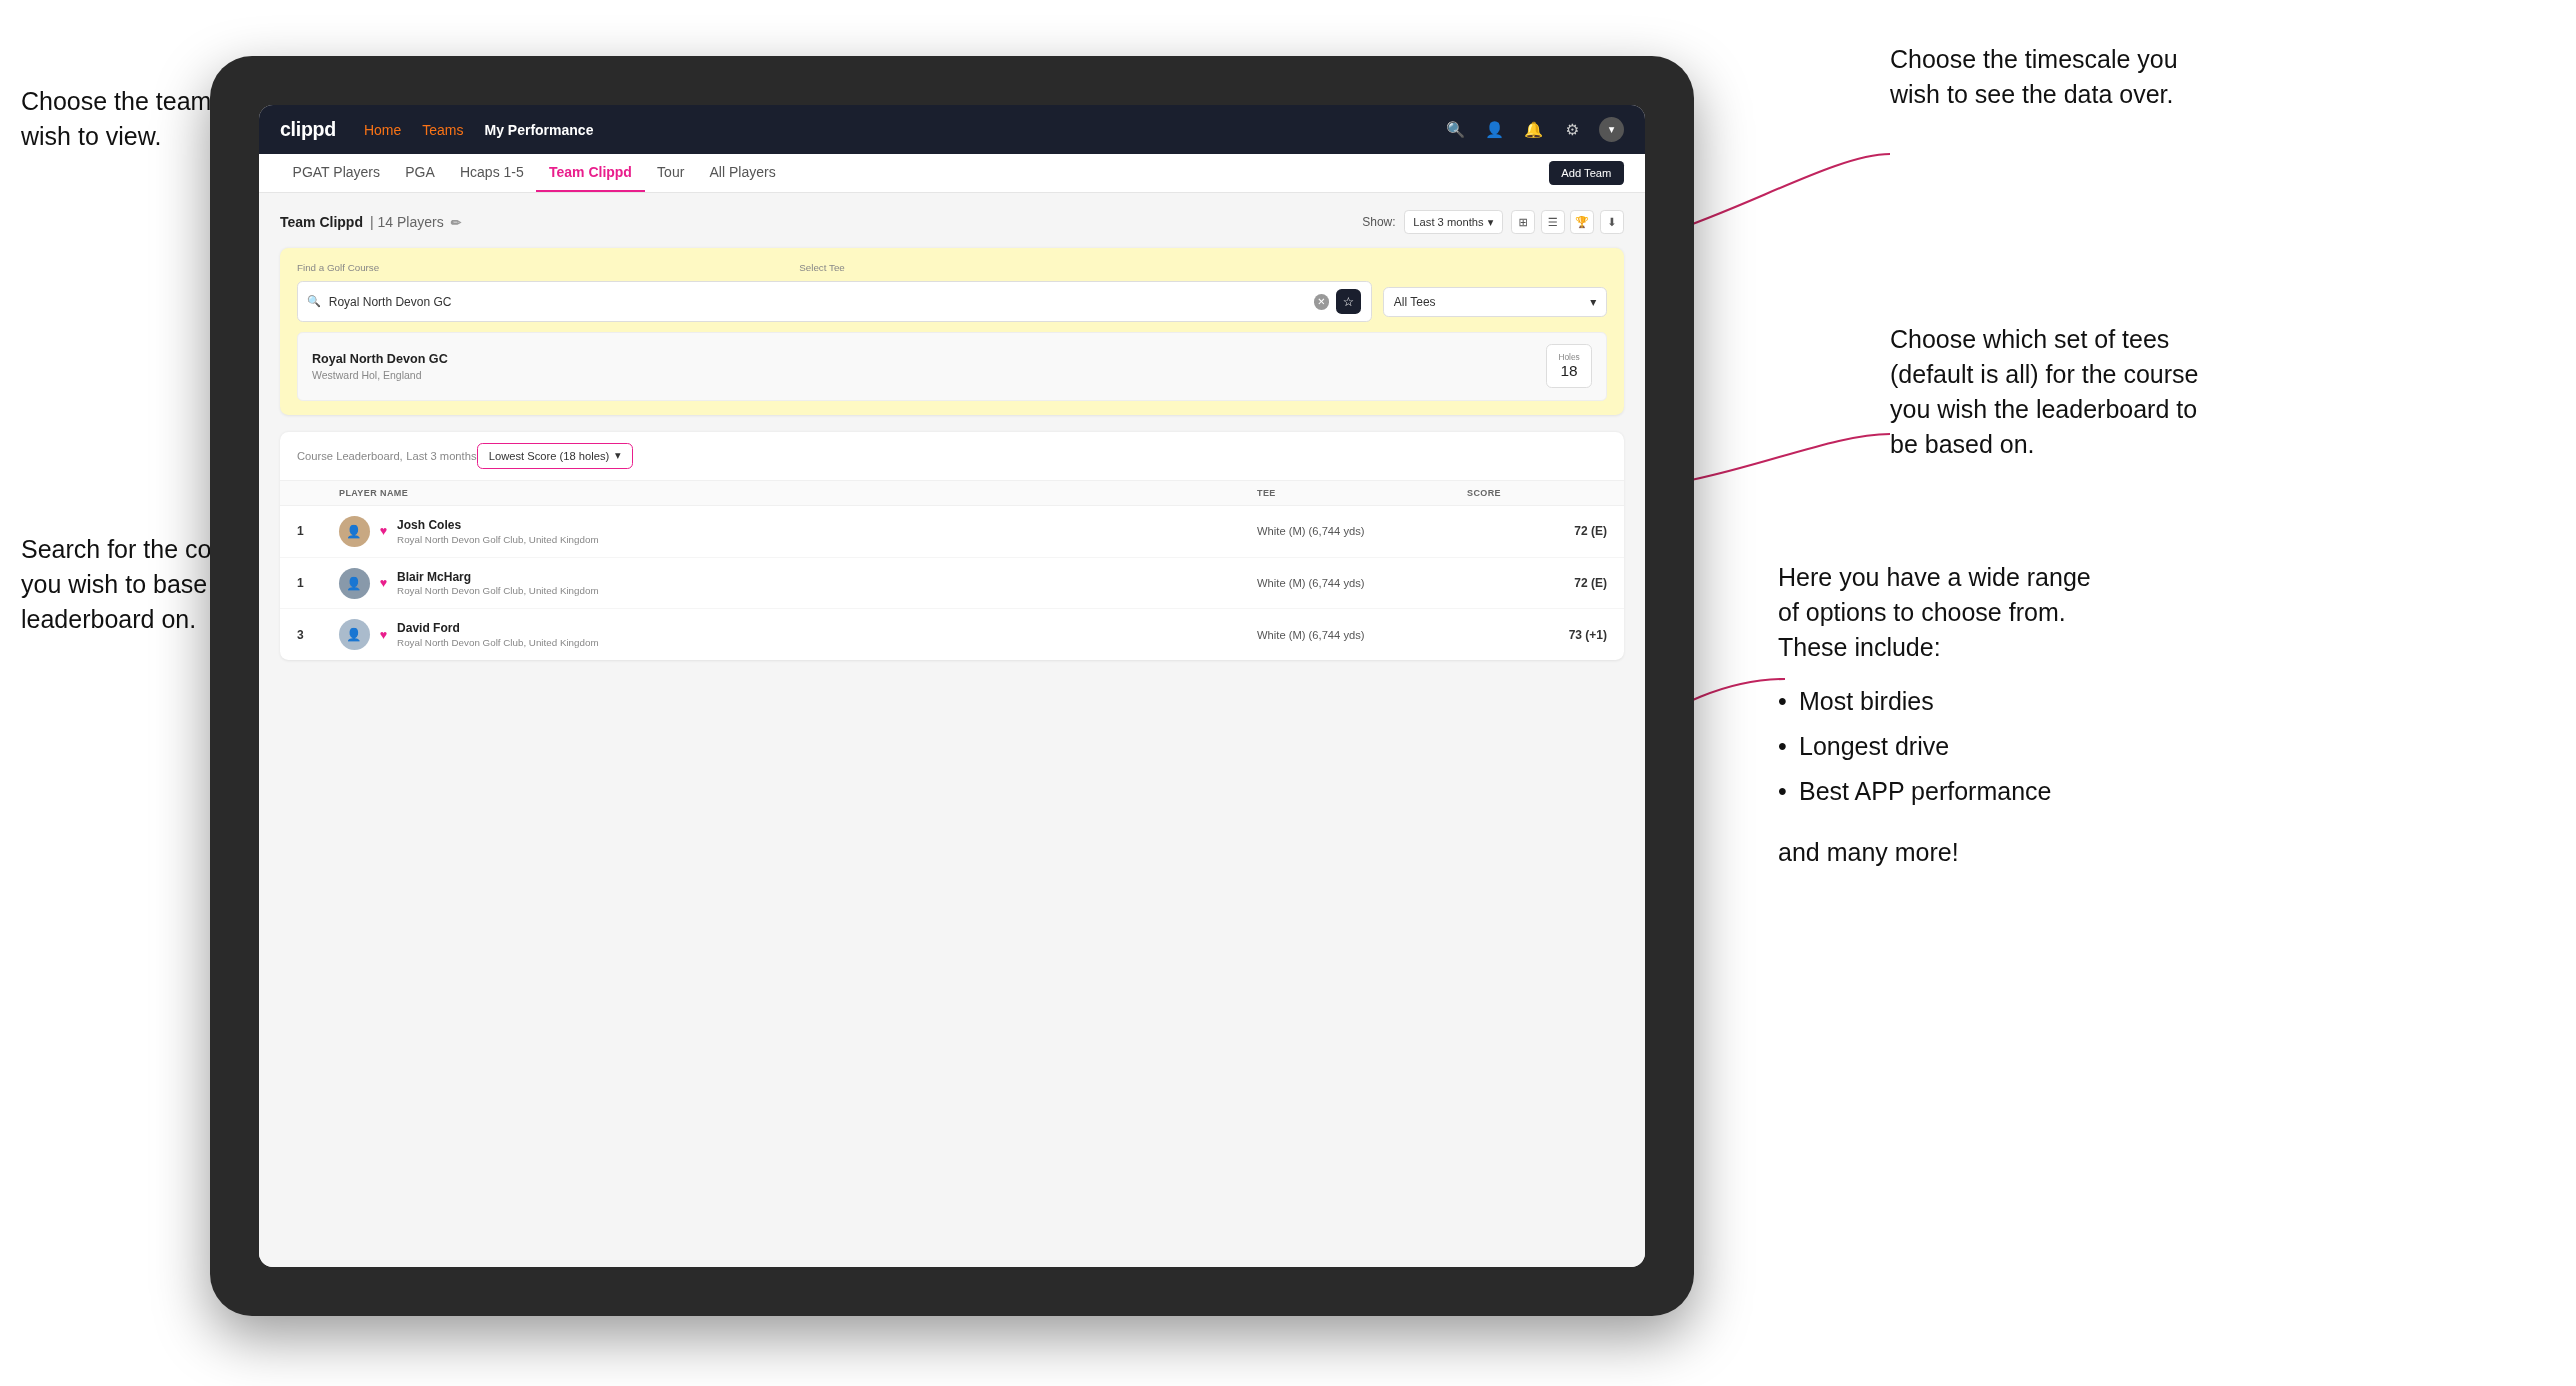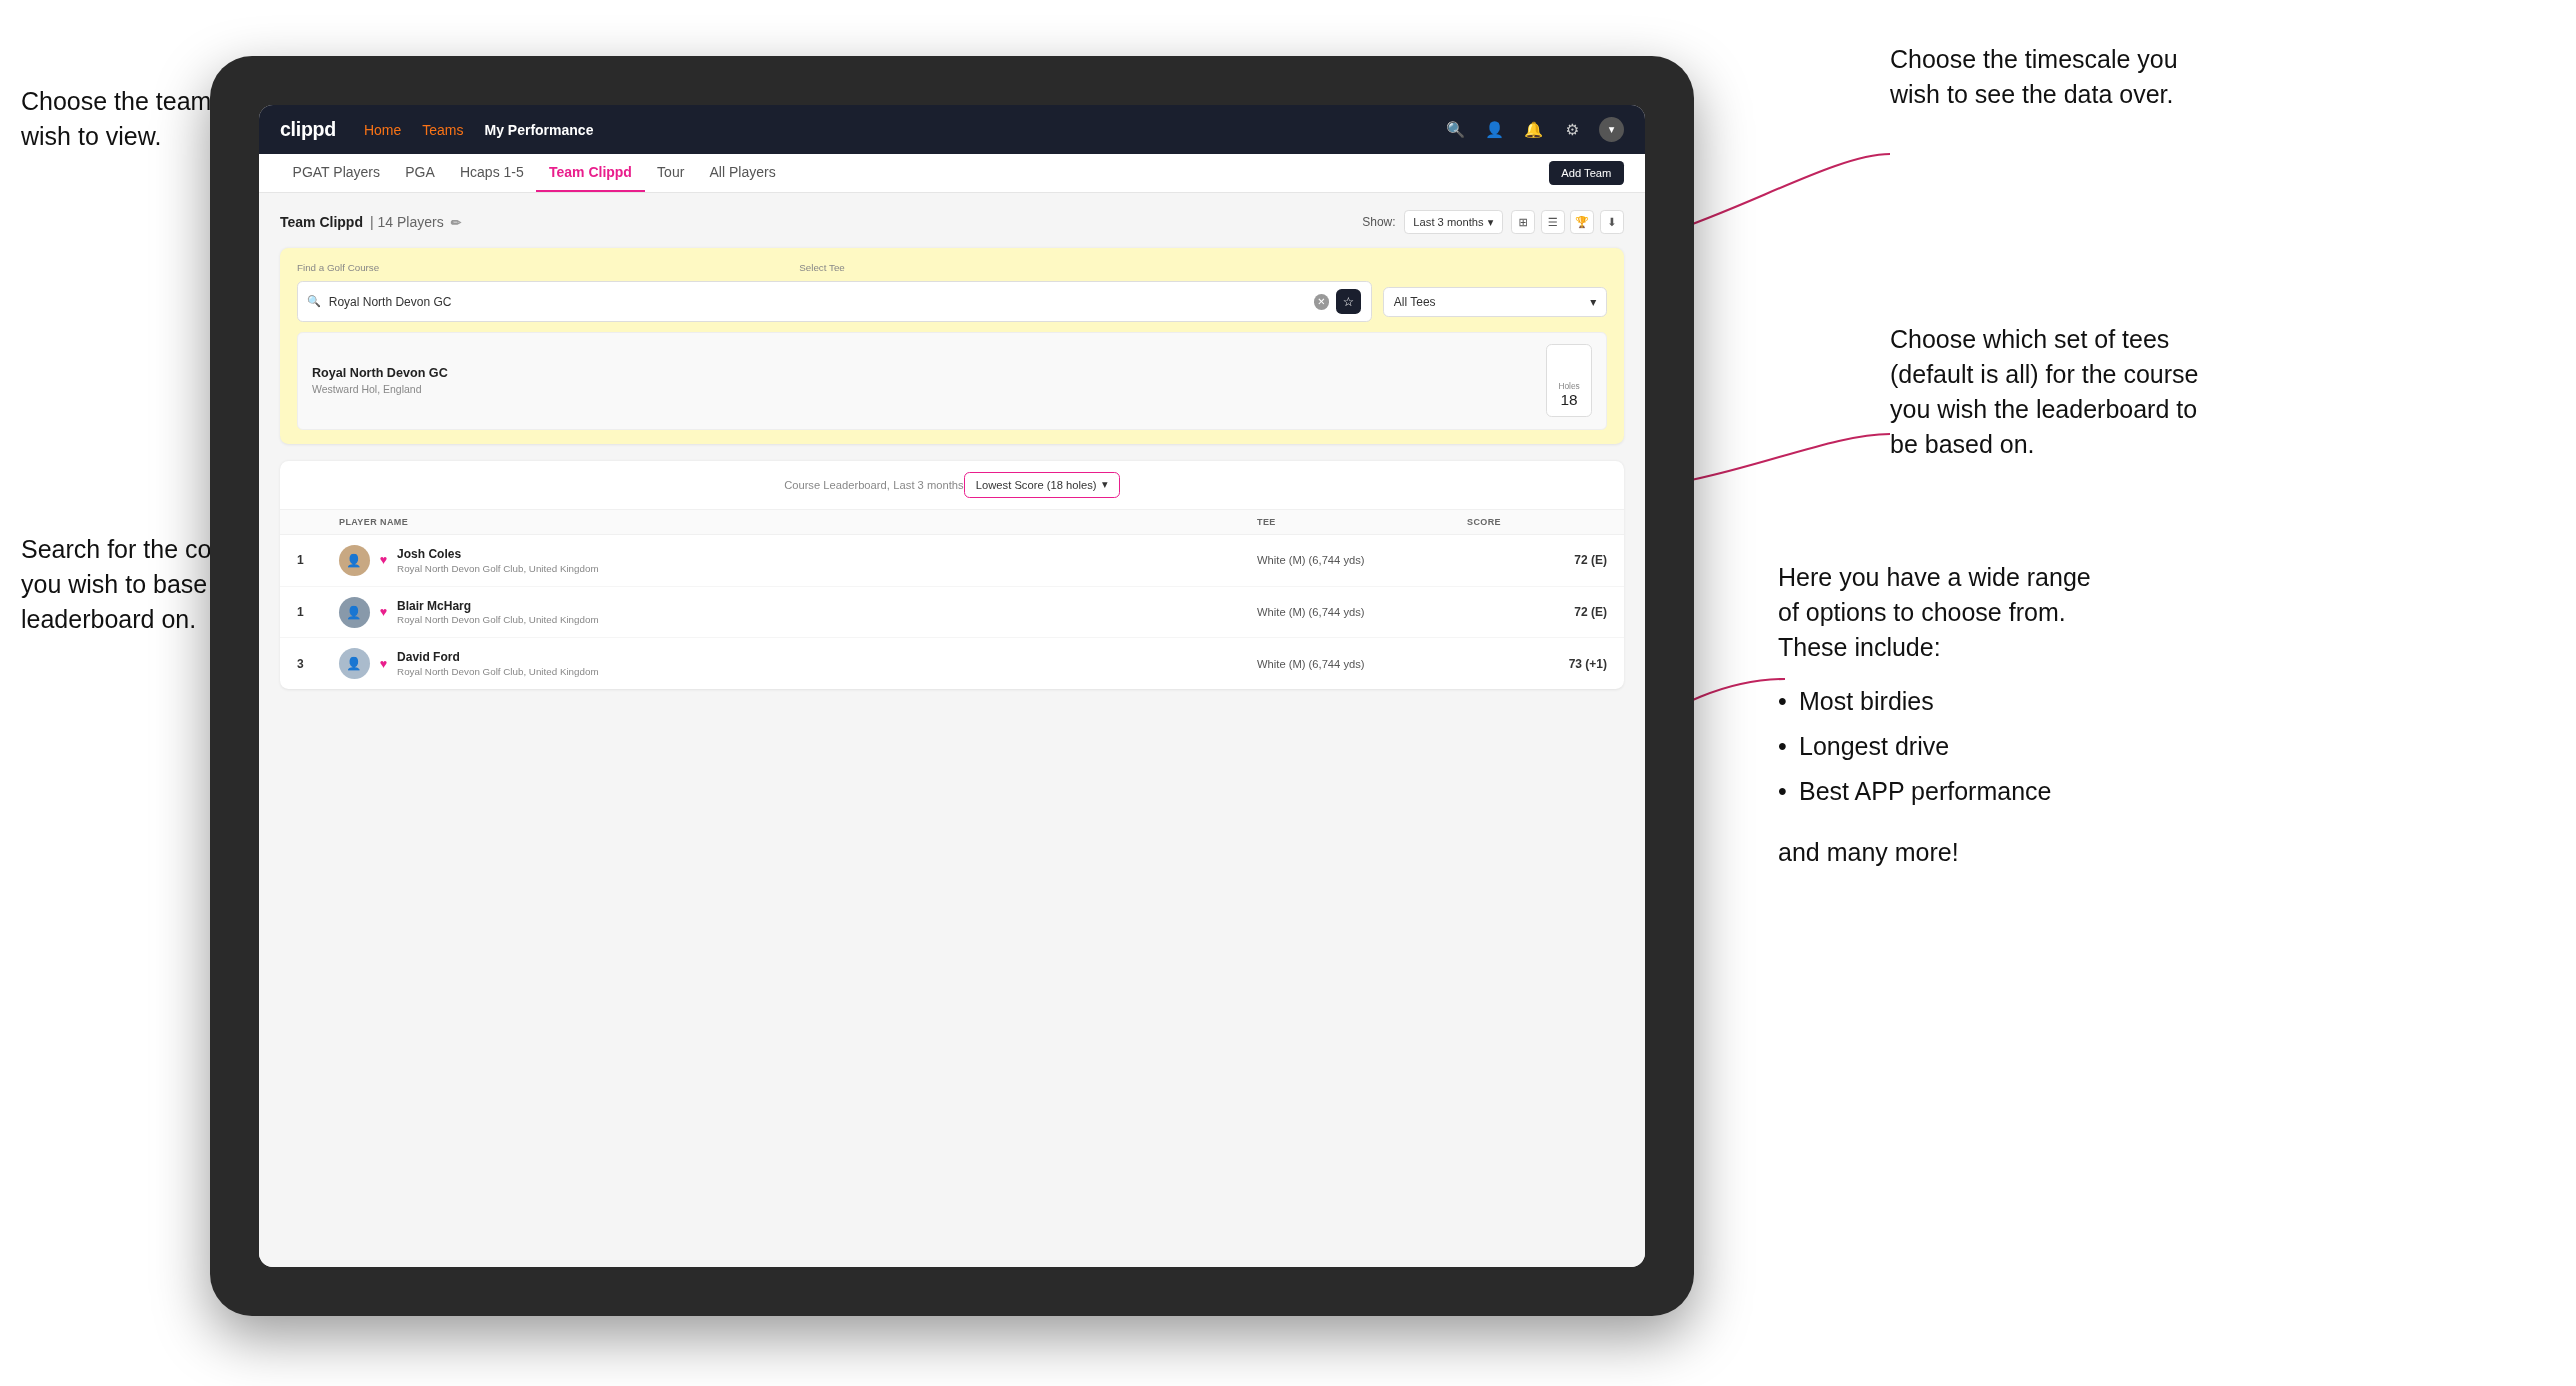--- a/index.html
+++ b/index.html
@@ -362,41 +362,40 @@
       background: #fff;
       border: 0.7px solid #ddd;
       border-radius: 5.6px;
       padding: 7px 11.2px;
       text-align: center;
     }
 
     .holes-label {
       font-size: 8.4px;
       color: #888;
-      margin-top: 29px;
     }
 
     .holes-number {
       font-size: 15.4px;
       font-weight: 400;
       color: #222;
     }
 
     
     .leaderboard-section {
       background: #fff;
       border-radius: 8.4px;
       box-shadow: 0 0.7px 2.8px rgba(0,0,0,0.08);
       overflow: hidden;
     }
 
     .leaderboard-header {
       display: flex;
       align-items: center;
-      justify-content: center;
+      justify-content: flex-start;
       padding: 11.2px 17px;
       border-bottom: 0.7px solid #f0f0f0;
     }
 
     .leaderboard-title {
       font-size: 12.6px;
       font-weight: 600;
       color: #222;
     }
 

